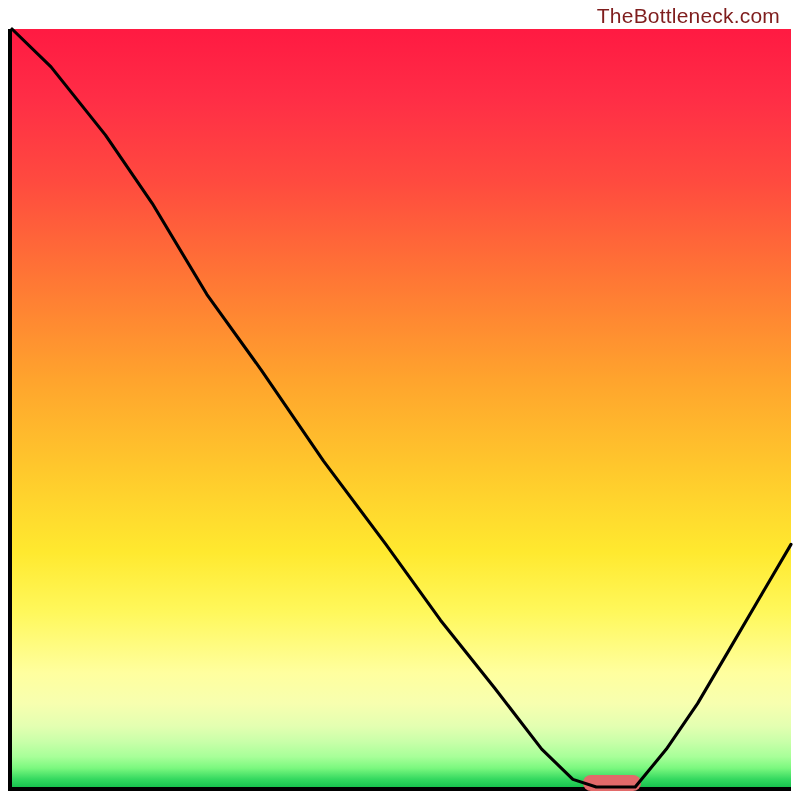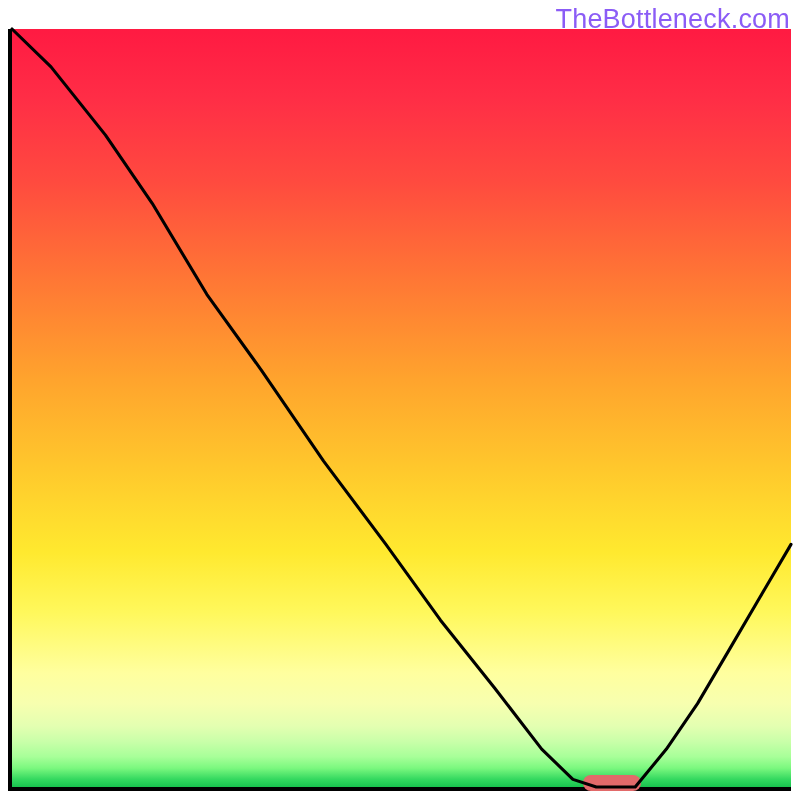--- a/index.html
+++ b/index.html
@@ -12,23 +12,23 @@
     font-family: Arial, Helvetica, sans-serif;
   }
   .stage {
     position: relative;
     width: 800px;
     height: 800px;
   }
   .watermark {
     position: absolute;
     top: 4px;
-    right: 10px;
-    color: #8b5cf6;
-    font-size: 27px;
+    right: 20px;
+    color: #7f1d1d;
+    font-size: 21px;
     font-weight: 500;
     letter-spacing: 0.2px;
   }
   .plot-area {
     position: absolute;
     top: 29px;
     left: 8px;
     width: 783px;
     height: 762px;
     border-left: 4px solid #000;

